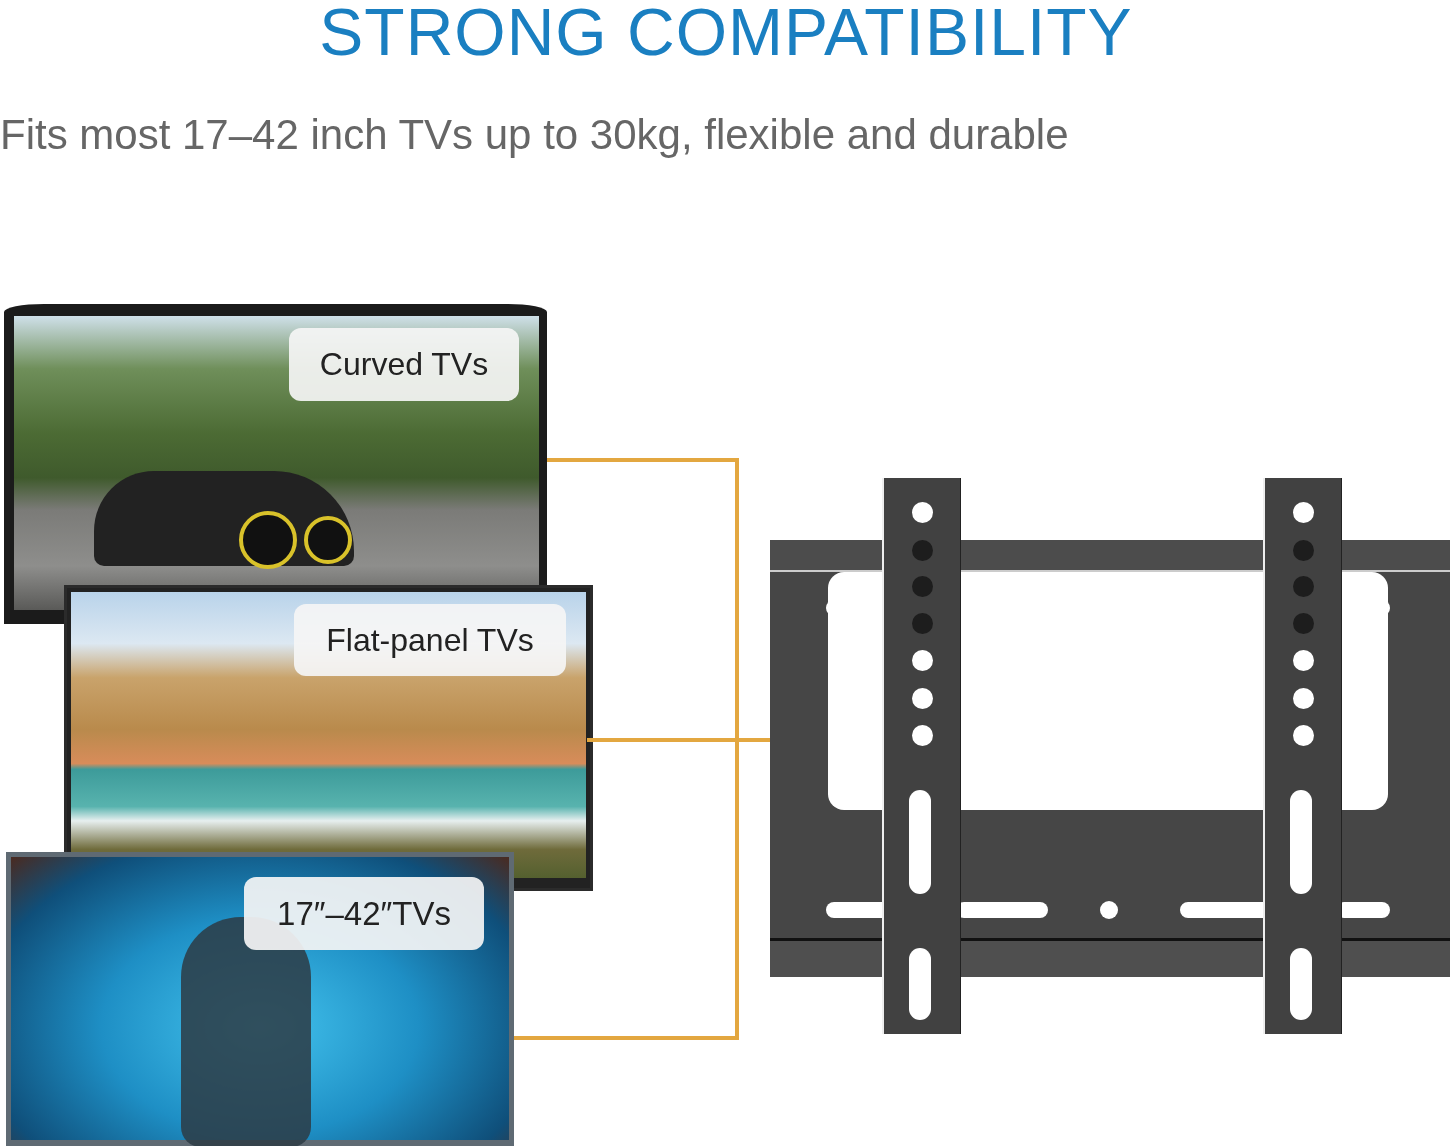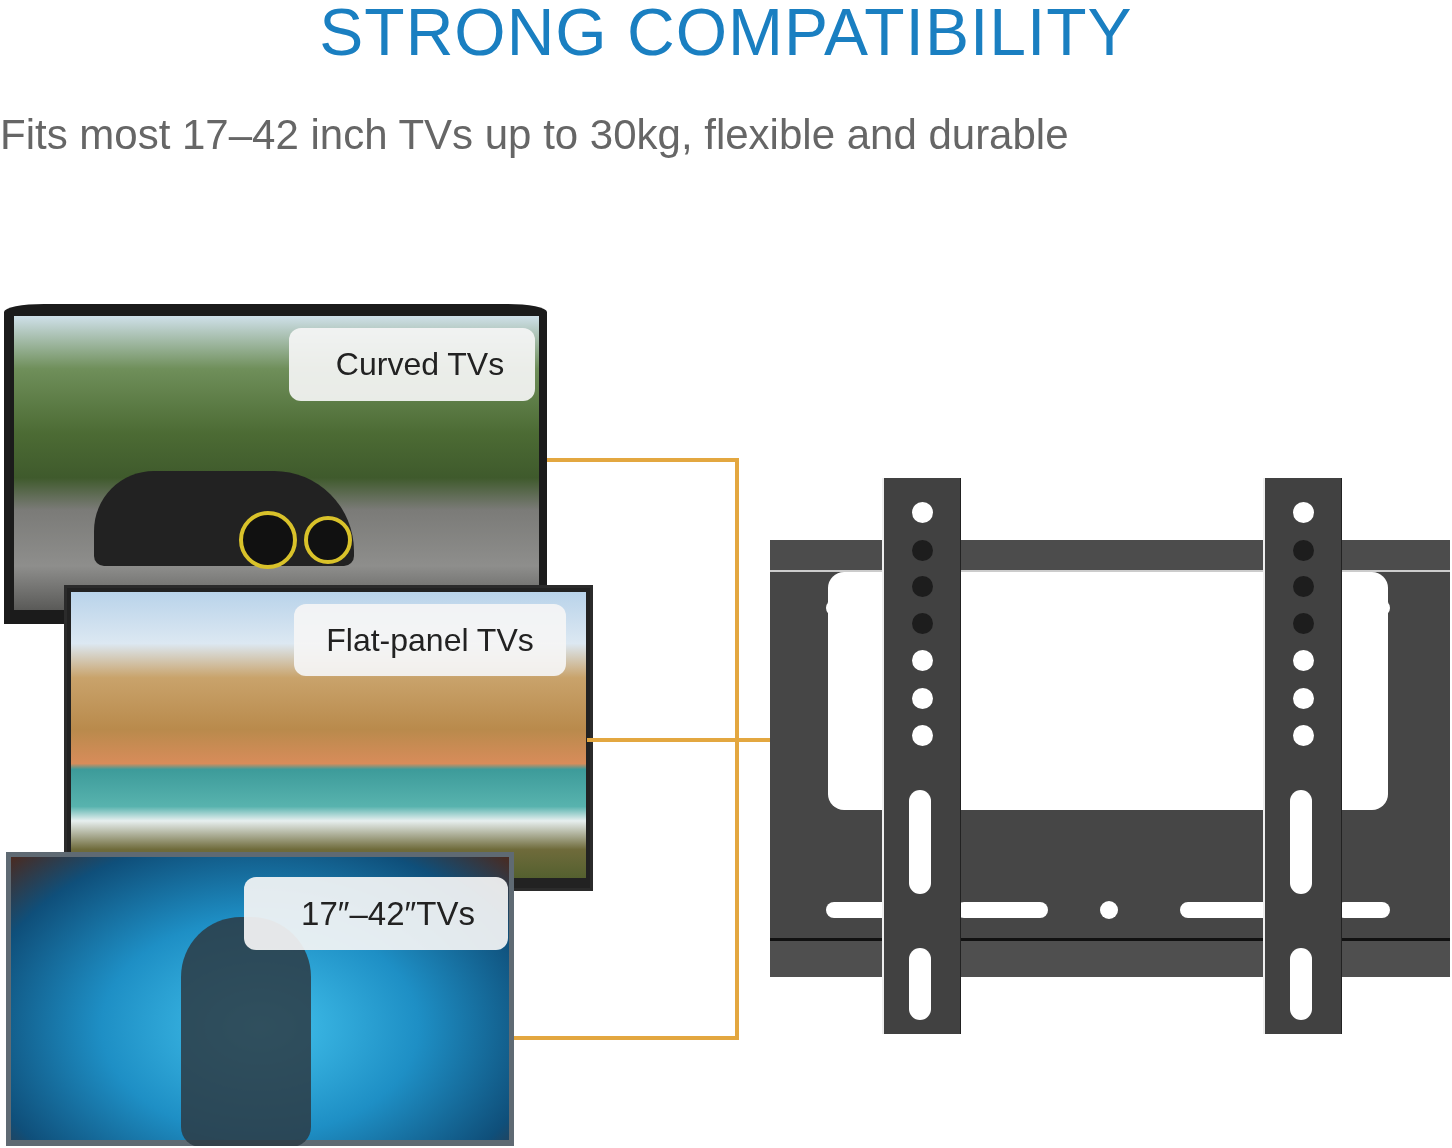--- a/index.html
+++ b/index.html
@@ -13,23 +13,23 @@
   .tv1 .car{position:absolute;left:80px;top:155px;width:260px;height:95px;background:#222;border-radius:60px 80px 10px 10px;}
   .tv1 .wheel{position:absolute;width:50px;height:50px;border-radius:50%;background:#111;border:4px solid #d9c22a;}
   .tv2{left:64px;top:585px;width:523px;height:300px;background:#222;border:3px solid #2b2b2b;}
   .tv2 .screen{position:absolute;left:4px;top:4px;right:4px;bottom:10px;
     background:linear-gradient(180deg,#b9d3ea 0%,#dce8f2 18%,#c9a36b 30%,#b98a4c 48%,#d88c5a 60%,#3d9b9a 62%,#58b3ae 75%,#e7efef 80%,#6f6b3b 90%,#54602f 100%);}
   .tv3{left:6px;top:852px;width:508px;height:294px;background:#5f6a73;}
   .tv3 .screen{position:absolute;left:5px;top:5px;right:5px;bottom:6px;
     background:radial-gradient(ellipse at 50% 60%,#44c4ee 0%,#1e8fc5 45%,#0f4f7a 80%,#4a2a20 100%);}
   .tv3 .diver{position:absolute;left:170px;top:60px;width:130px;height:230px;background:#2d3b44;border-radius:60px 60px 20px 20px;opacity:.85;}
   .label{position:absolute;background:rgba(245,245,245,.92);border-radius:12px;color:#222;font-size:32px;display:flex;align-items:center;justify-content:center;}
-  .lbl1{left:289px;top:328px;width:230px;height:73px;padding-left:16px;}
+  .lbl1{left:289px;top:328px;width:230px;height:73px;}
   .lbl2{left:294px;top:604px;width:272px;height:72px;}
-  .lbl3{left:244px;top:877px;width:240px;height:73px;font-size:33px;padding-left:24px;}
+  .lbl3{left:244px;top:877px;width:240px;height:73px;font-size:33px;}
   .line{position:absolute;background:#e3a740;}
   .bracket{position:absolute;left:770px;top:478px;width:680px;height:560px;}
   .frame-outer{position:absolute;left:0;top:62px;width:680px;height:434px;background:#464646;border-radius:3px;}
   .frame-inner{position:absolute;left:58px;top:94px;width:560px;height:238px;background:#fff;border-radius:16px;}
   .rail-top{position:absolute;left:0;top:62px;width:680px;height:30px;background:#4c4c4c;border-bottom:2px solid #ccc;}
   .rail-bot{position:absolute;left:0;top:460px;width:680px;height:36px;background:#4f4f4f;border-top:3px solid #111;}
   .slot{position:absolute;height:16px;background:#fff;border-radius:8px;}
   .hole{position:absolute;width:18px;height:18px;border-radius:50%;background:#fff;}
   .arm{position:absolute;top:0;width:76px;height:556px;background:#414141;border-left:2px solid #eee;box-shadow:1px 0 0 #222;}
   .arm .h{position:absolute;left:28px;width:21px;height:21px;border-radius:50%;background:#fff;}

